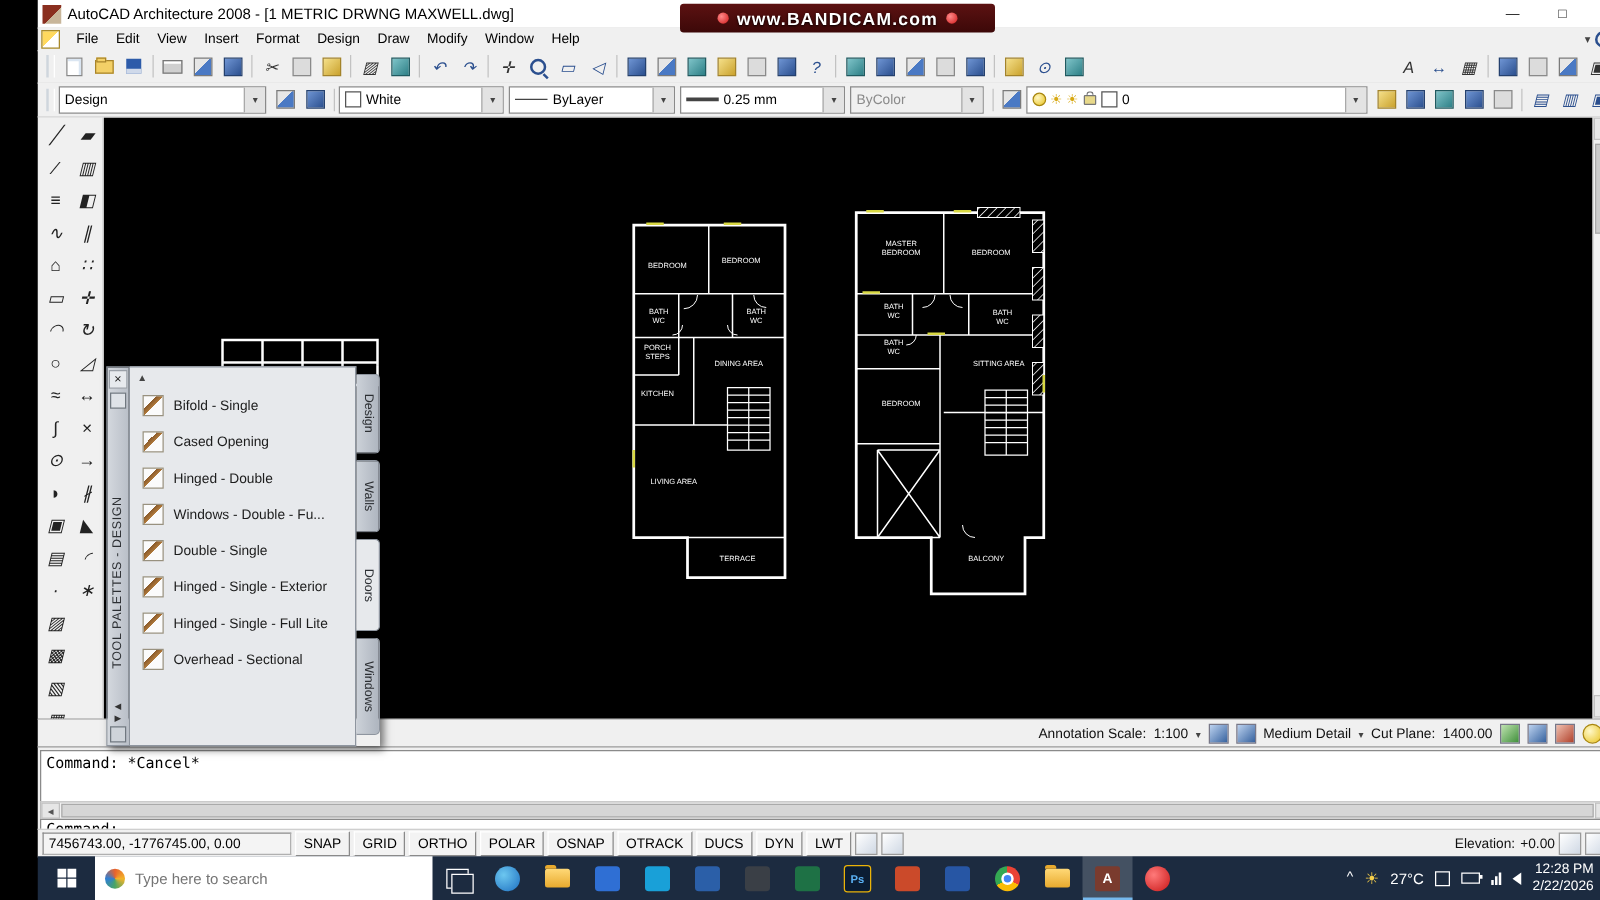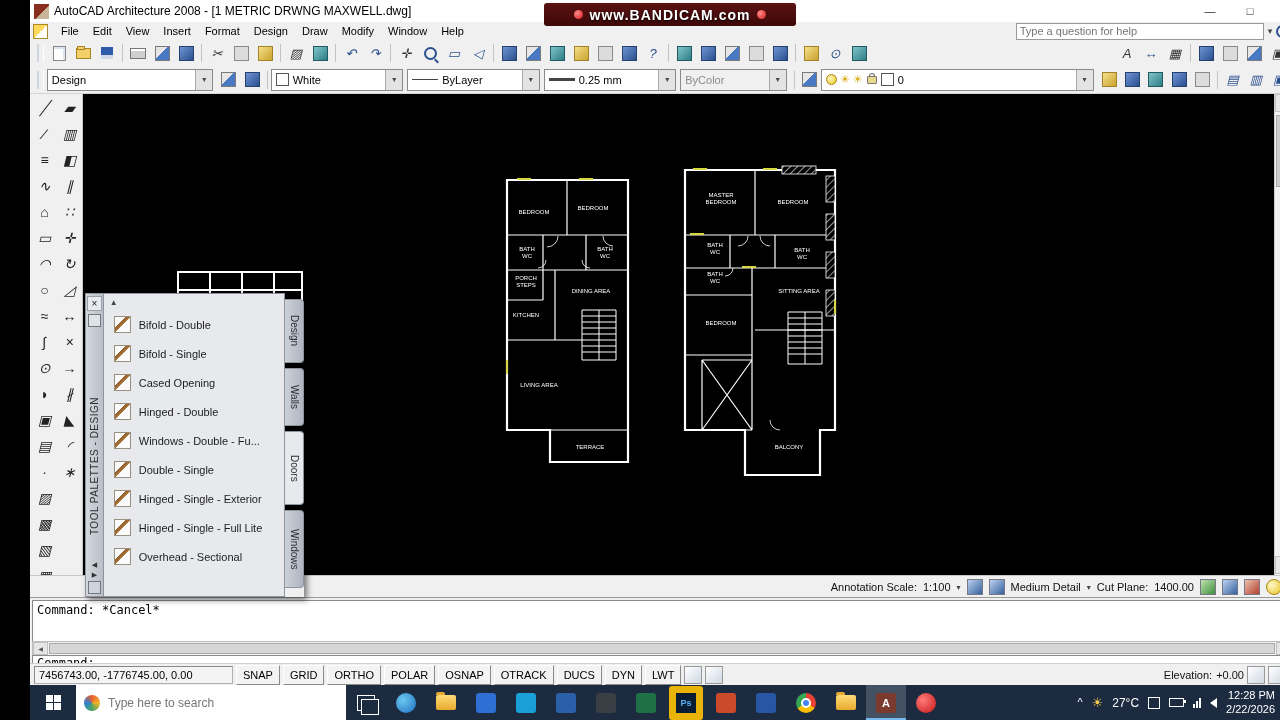--- a/index.html
+++ b/index.html
@@ -131,21 +131,21 @@
   .ai-taskview{width:16px;height:14px;border:1px solid #fff;position:relative;background:transparent;}
   .ai-taskview::after{content:"";position:absolute;left:3px;top:3px;width:16px;height:14px;border:1px solid #fff;background:#1c2b40;}
   .ai-edge{border-radius:50%;background:radial-gradient(circle at 35% 35%,#6cc7f0,#1d6fc0);}
   .ai-folder{width:20px;height:15px;background:linear-gradient(#ffd977,#e8aa2e);border-radius:2px;position:relative;}
   .ai-folder::before{content:"";position:absolute;top:-3px;left:0;width:9px;height:3px;background:#e8aa2e;border-radius:2px 2px 0 0;}
   .ai-calc{background:#2f6fd4;border-radius:3px;}
   .ai-store{background:#19a0d8;border-radius:3px;}
   .ai-mail{background:#2b5fa8;border-radius:3px;}
   .ai-cam{background:#3a3f46;border-radius:3px;}
   .ai-excel{background:#1e7145;border-radius:3px;color:#fff;}
-  .ai-ps{background:#0b1d33;border:7px solid #eab308;color:#5ab0f2;border-radius:3px;font-size:9px;}
+  .ai-ps{background:#0b1d33;border:1px solid #eab308;color:#5ab0f2;border-radius:3px;font-size:9px;}
   .ai-ppt{background:#cb4a2a;border-radius:3px;}
   .ai-word{background:#2756a4;border-radius:3px;}
   .ai-chrome{border-radius:50%;background:conic-gradient(#ea4335 0 33%,#fbbc05 33% 66%,#34a853 66% 100%);position:relative;}
   .ai-chrome::after{content:"";position:absolute;left:5px;top:5px;width:10px;height:10px;border-radius:50%;background:#4285f4;border:2px solid #fff;box-sizing:border-box;}
   .ai-acad{background:#7a3b2e;color:#fff;border-radius:2px;}
   .ai-rec{border-radius:50%;background:radial-gradient(circle at 35% 35%,#ff7a7a,#c81616);}
   .tray{margin-left:auto;display:flex;align-items:center;gap:9px;padding-right:6px;}
   .tray .g{color:#fff;font-size:11px;}
   .sun{color:#f6cf4a;font-size:13px;}
   .temp{font-size:12px;color:#fff;}
@@ -186,21 +186,20 @@
     <div class="menu-item">Edit</div>
     <div class="menu-item">View</div>
     <div class="menu-item">Insert</div>
     <div class="menu-item">Format</div>
     <div class="menu-item">Design</div>
     <div class="menu-item">Draw</div>
     <div class="menu-item">Modify</div>
     <div class="menu-item">Window</div>
     <div class="menu-item">Help</div>
     <div class="helpbox">
-      <input placeholder="Type a question for help" style="">
       <span class="mini">▾</span>
       <span class="sh-zoom"></span>
       <span class="star">★</span>
     </div>
   </div>
 
   <div class="abs tbrow tb1">
     <span class="grip"></span>
     <span class="ti">
         <i class="sh sh-doc"></i>
@@ -612,24 +611,20 @@
       <div class="pal-nav">
         <span class="pal-lr">◀</span>
         <span class="pal-lr">▶</span>
         <span class="pal-props"></span>
       </div>
     </div>
     <div class="pal-list">
       <div class="pal-scrollup">▲</div>
       <div class="pal-item">
           <span class="door-ico"></span>
-          <span>Bifold - Double</span>
-        </div>
-      <div class="pal-item">
-          <span class="door-ico"></span>
           <span>Bifold - Single</span>
         </div>
       <div class="pal-item">
           <span class="door-ico"></span>
           <span>Cased Opening</span>
         </div>
       <div class="pal-item">
           <span class="door-ico"></span>
           <span>Hinged - Double</span>
         </div>

